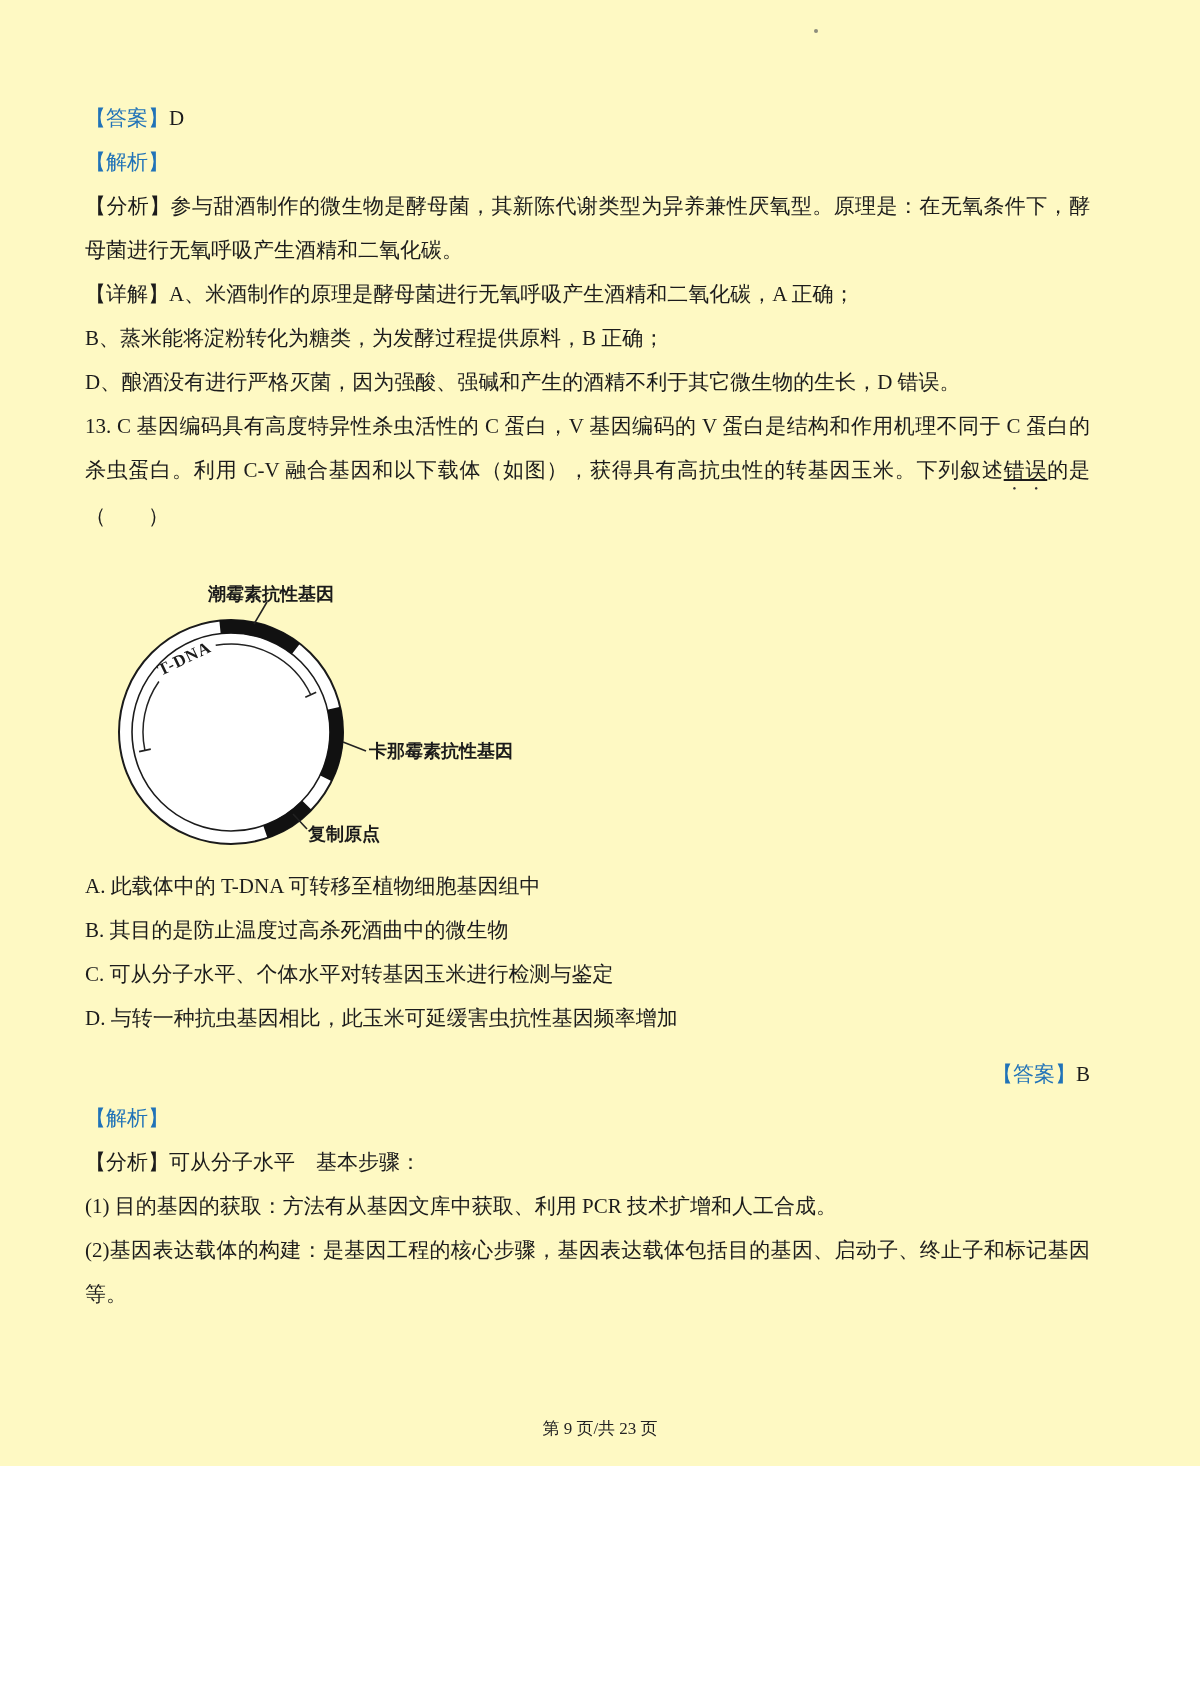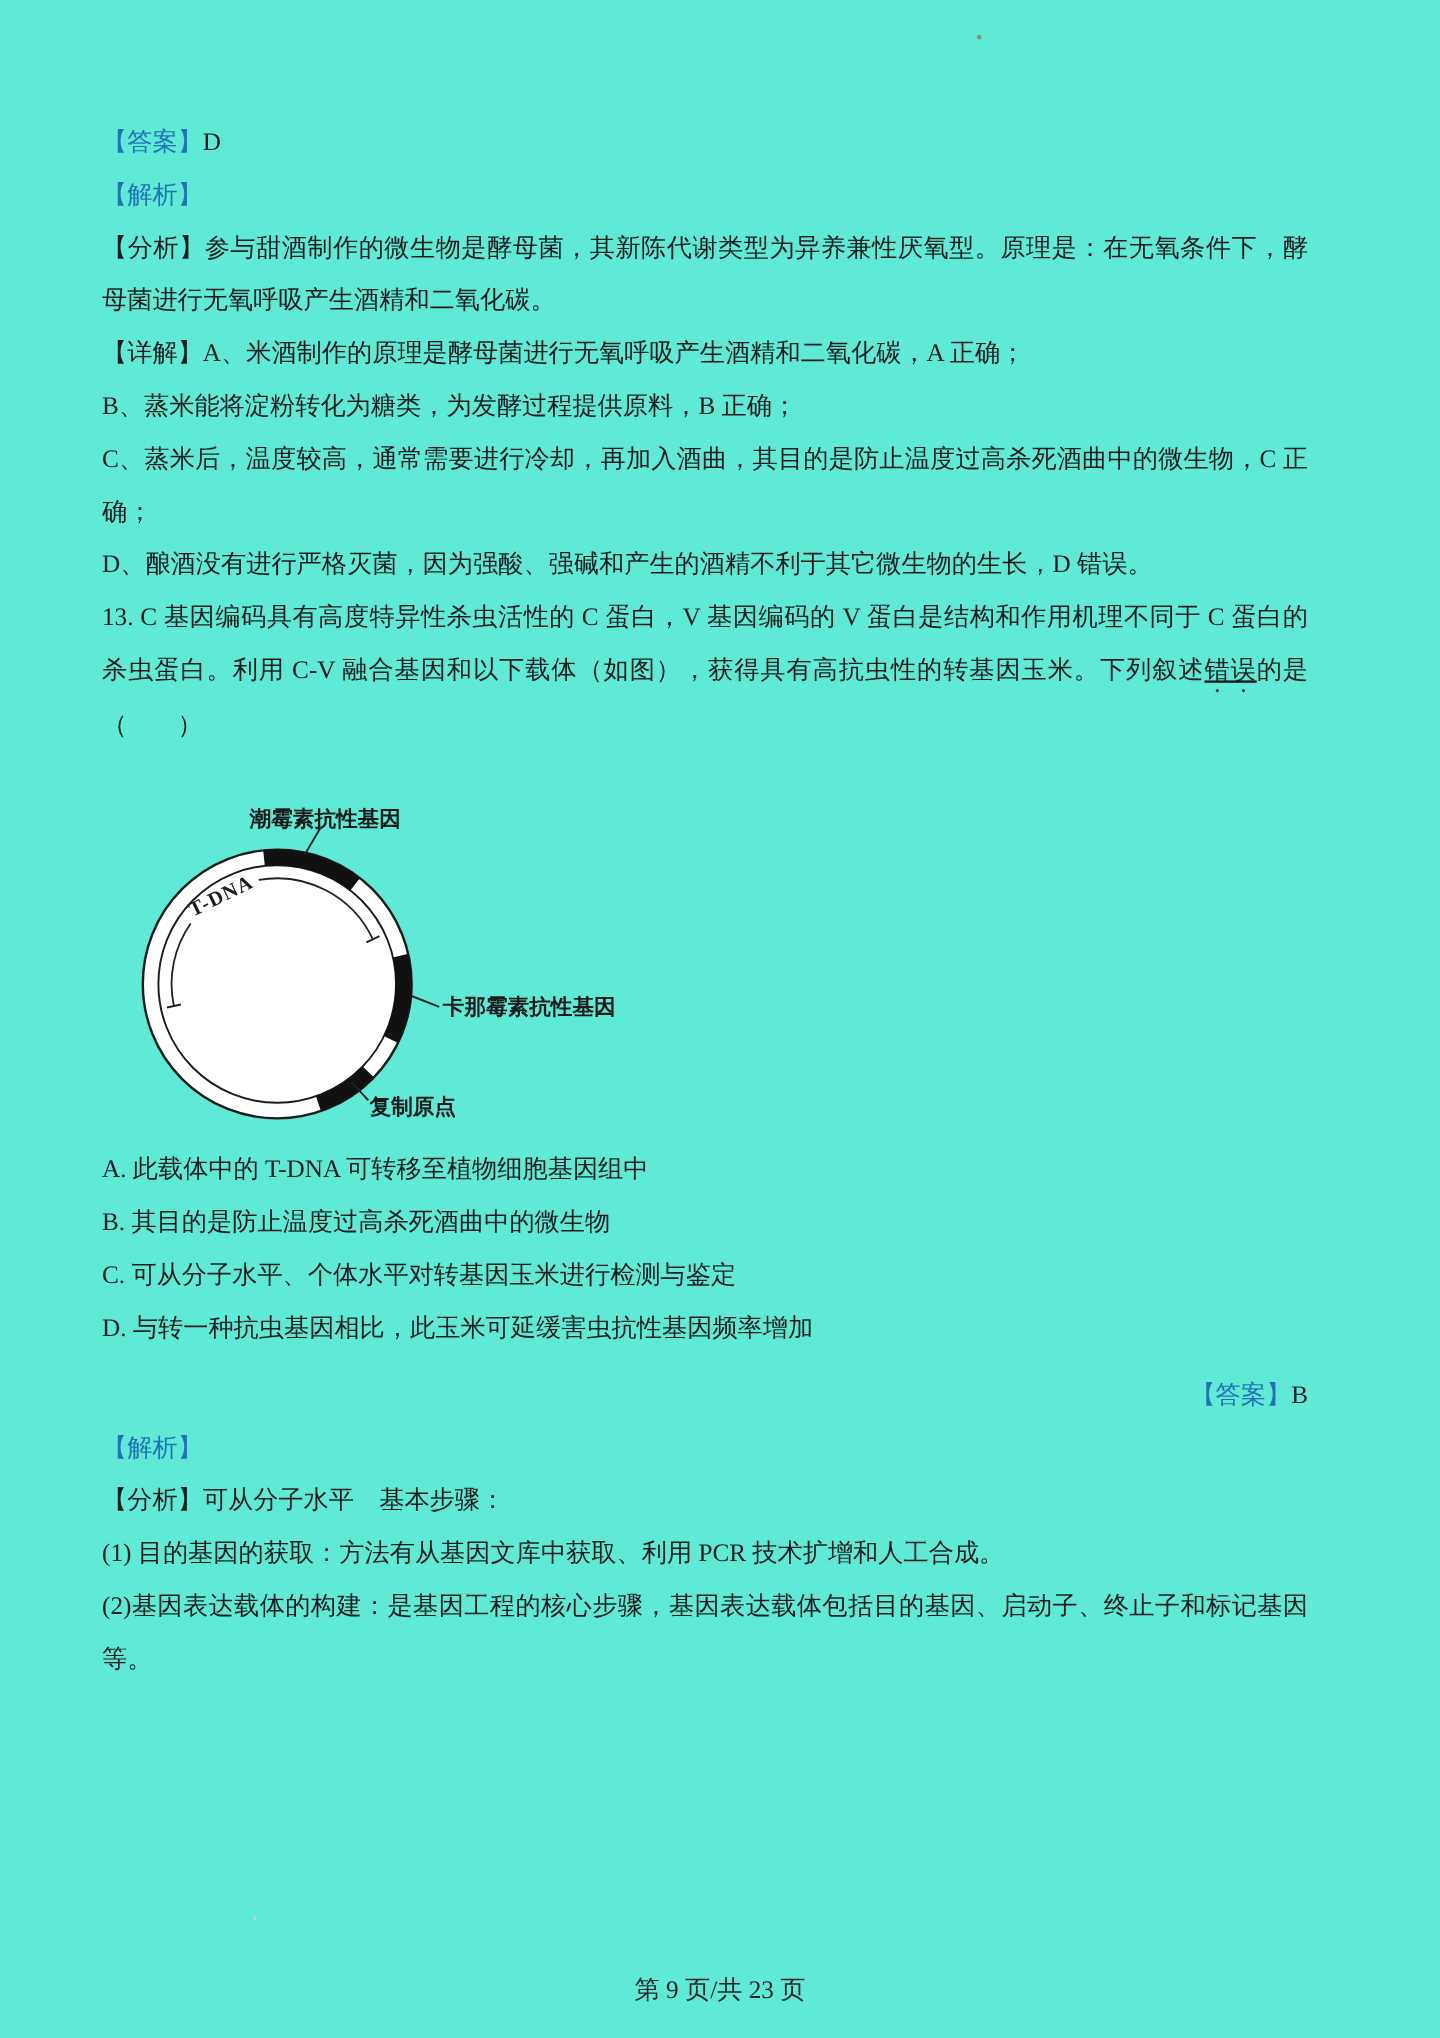--- a/index.html
+++ b/index.html
@@ -1,53 +1,52 @@
 <!DOCTYPE html>
 <html><head>
 <meta charset="utf-8">
 <style>
   html,body{margin:0;padding:0;background:#ffffff;}
   .page{
-    position:relative;width:1200px;height:1698px;background:#5eead4;overflow:hidden;
+    position:relative;width:1200px;height:1466px;background:#fef9c3;overflow:hidden;
     font-family:"Liberation Serif","DejaVu Serif",serif;color:#1c1c1c;
   }
   .content{position:absolute;left:85px;top:96px;width:1005px;}
   .para{margin:0;font-size:21px;line-height:44px;}
   .just{text-align:justify;}
   .blue{color:#2173b8;}
   .emph{
     -webkit-text-emphasis:filled dot #333;-webkit-text-emphasis-position:under right;
     text-emphasis:filled dot #333;text-emphasis-position:under right;text-decoration:underline;
   }
   .diagram{display:block;margin:14px 0 12px 10px;}
   .dlabel{font-family:"Liberation Serif","DejaVu Serif",serif;font-size:18px;font-weight:bold;fill:#1b1b1b;}
   .tdna{font-size:17px;letter-spacing:1px;}
   .ans-gap{margin-top:12px;text-align:right;}
-  .footer{position:absolute;left:0;right:0;bottom:26px;text-align:center;font-size:21px;color:#242424;}
+  .footer{position:absolute;left:0;right:0;bottom:26px;text-align:center;font-size:17px;color:#242424;}
   .speck{position:absolute;border-radius:50%;}
   .speck-top{left:814px;top:29px;width:4px;height:4px;background:#8d8d7c;}
   .speck-bottom{left:211px;top:1597px;width:3px;height:3px;background:#cfcfcf;}
 </style>
 </head>
 <body>
 
 <div class="page">
   <span class="speck speck-top"></span>
 
   <div class="content">
 
     <p class="para"><span class="blue">【答案】</span><span>D</span></p>
 
     <p class="para"><span class="blue">【解析】</span></p>
 
     <p class="para just">【分析】参与甜酒制作的微生物是酵母菌，其新陈代谢类型为异养兼性厌氧型。原理是：在无氧条件下，酵母菌进行无氧呼吸产生酒精和二氧化碳。</p>
 
     <p class="para just">【详解】A、米酒制作的原理是酵母菌进行无氧呼吸产生酒精和二氧化碳，A 正确；</p>
     <p class="para just">B、蒸米能将淀粉转化为糖类，为发酵过程提供原料，B 正确；</p>
-    <p class="para just">C、蒸米后，温度较高，通常需要进行冷却，再加入酒曲，其目的是防止温度过高杀死酒曲中的微生物，C 正确；</p>
     <p class="para just">D、酿酒没有进行严格灭菌，因为强酸、强碱和产生的酒精不利于其它微生物的生长，D 错误。</p>
 
     <p class="para just"><span>13. C 基因编码具有高度特异性杀虫活性的 C 蛋白，V 基因编码的 V 蛋白是结构和作用机理不同于 C 蛋白的杀虫蛋白。利用 C-V 融合基因和以下载体（如图），获得具有高抗虫性的转基因玉米。下列叙述</span><span class="emph">错误</span><span>的是（　　）</span></p>
 
     <svg class="diagram" width="430" height="300" viewBox="0 0 430 300">
 
       <circle cx="136" cy="180" r="112" fill="#ffffff" stroke="#1b1b1b" stroke-width="2"></circle>
       <circle cx="136" cy="180" r="99" fill="#ffffff" stroke="#1b1b1b" stroke-width="1.6"></circle>
 
       <path d="M 125 75 A 105.5 105.5 0 0 1 200.9 96.9" fill="none" stroke="#111111" stroke-width="13.5"></path>

